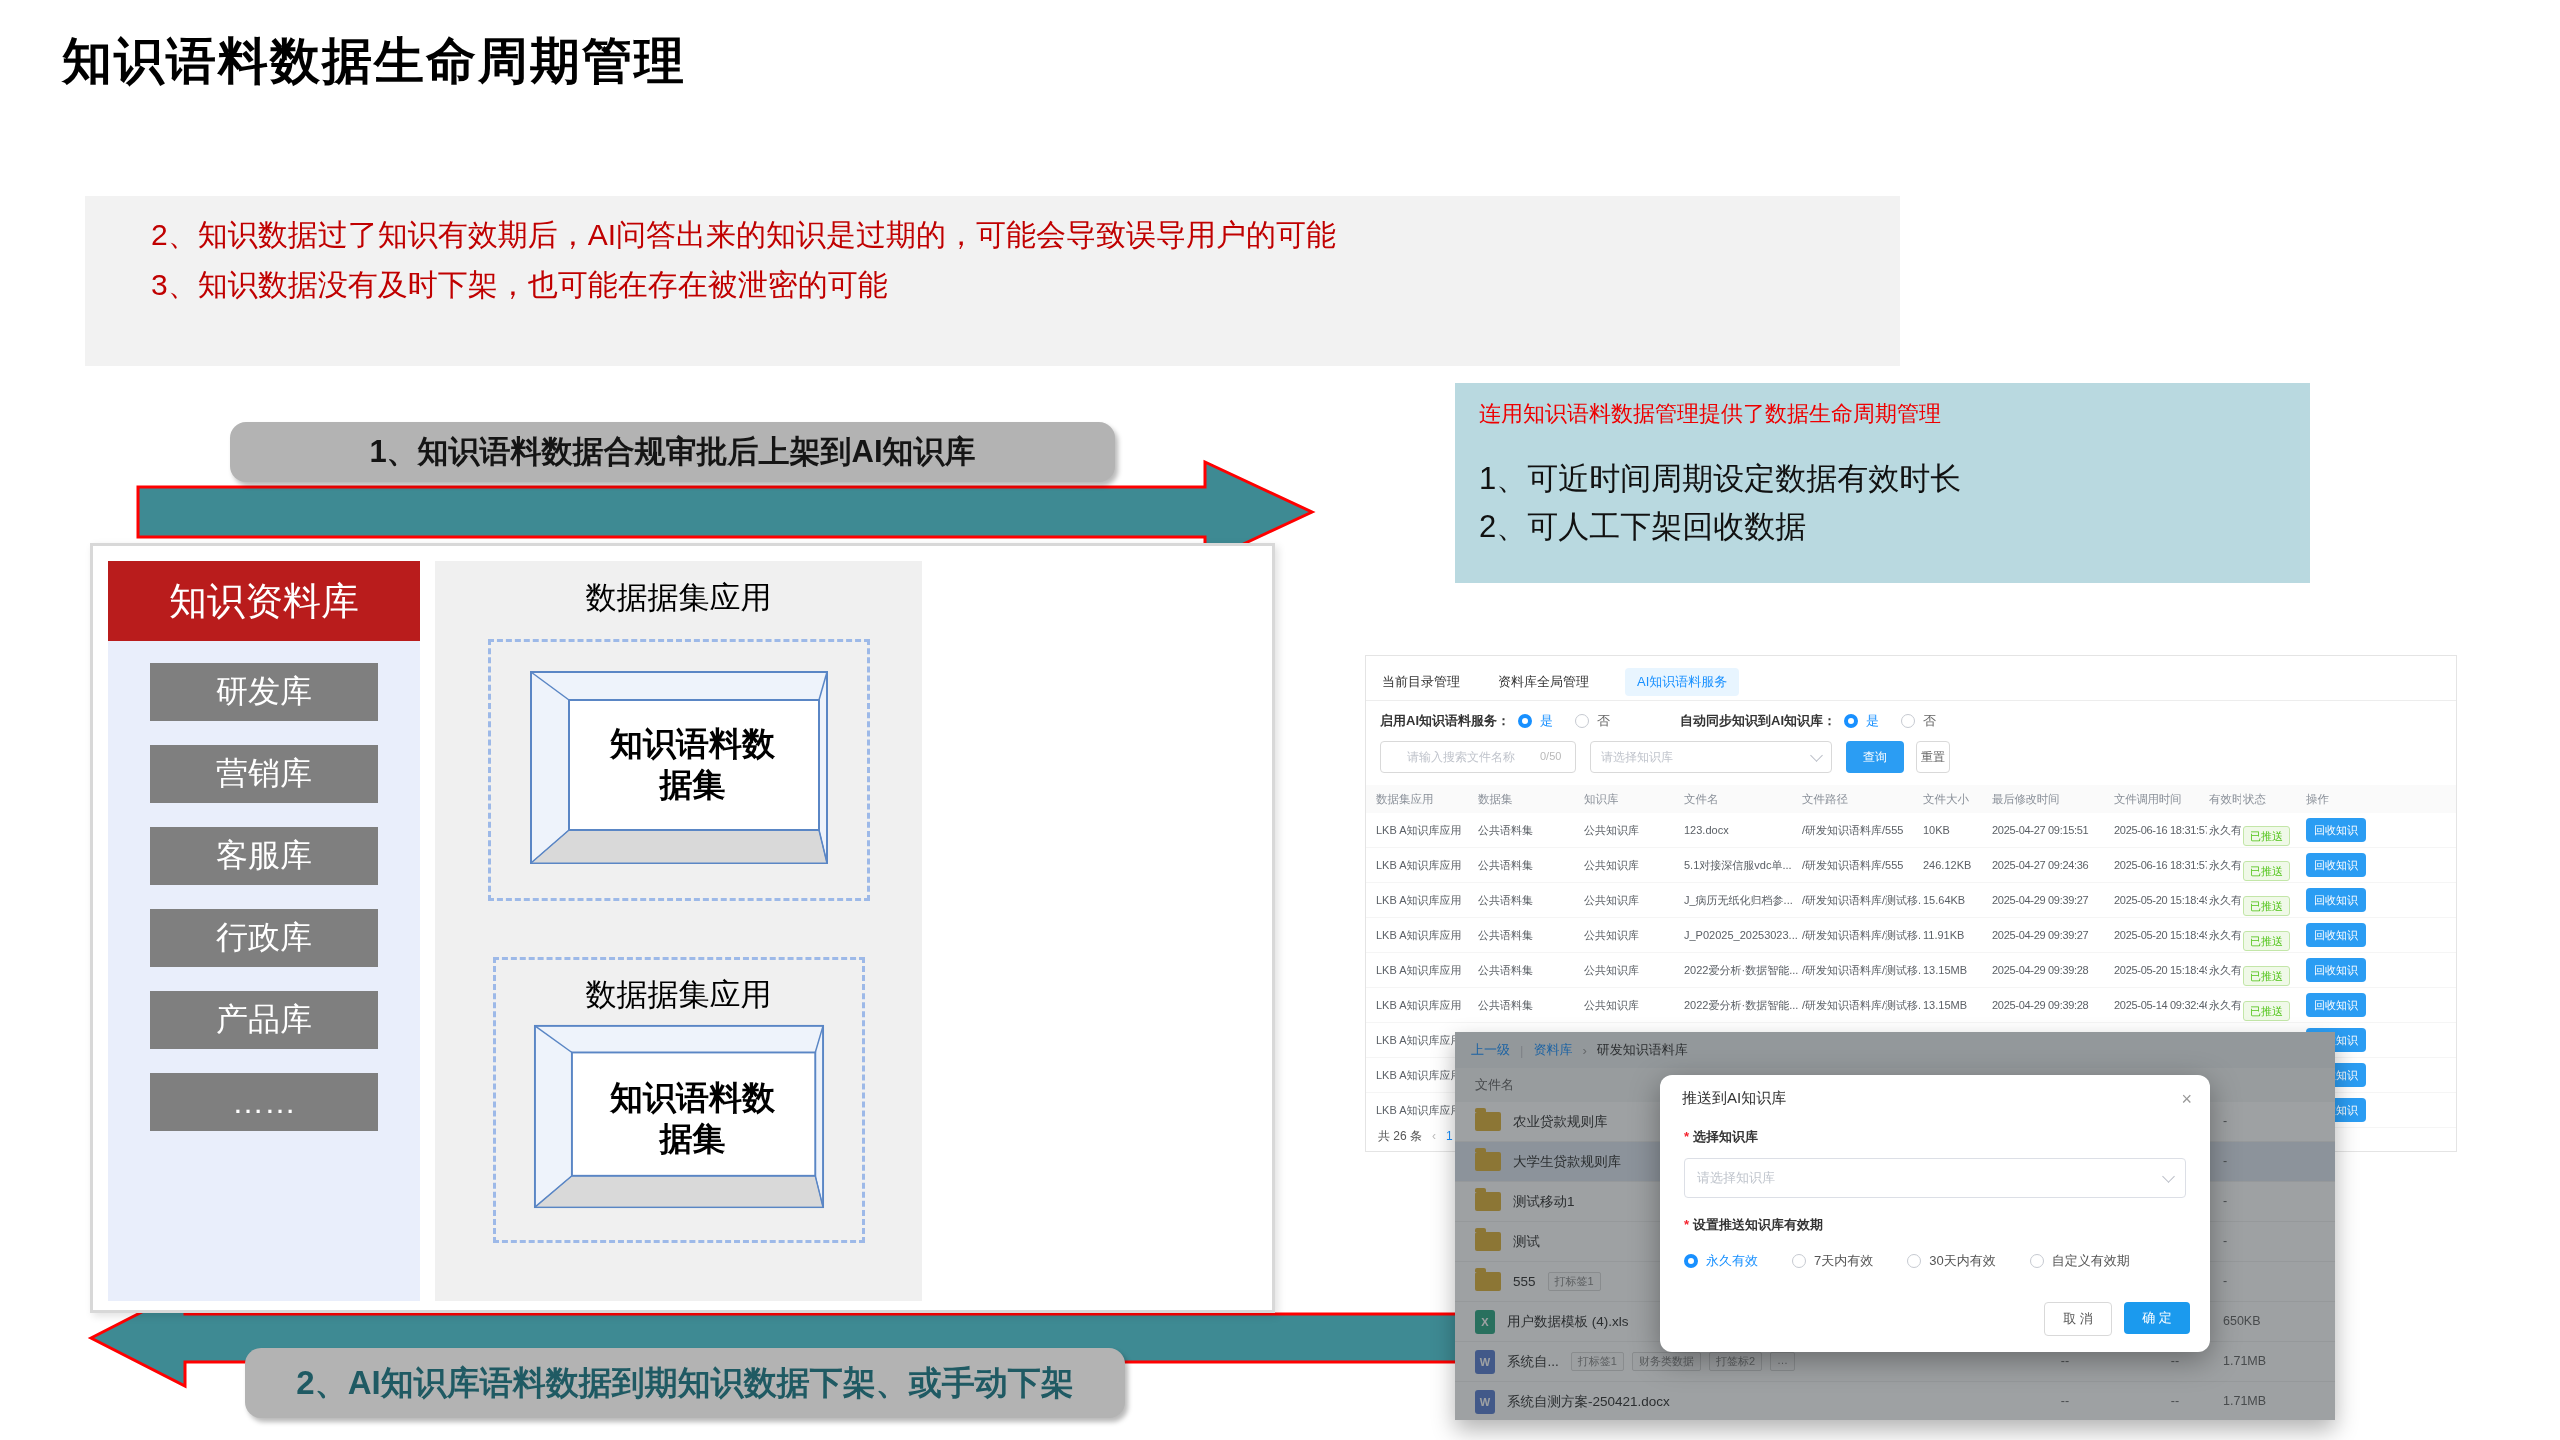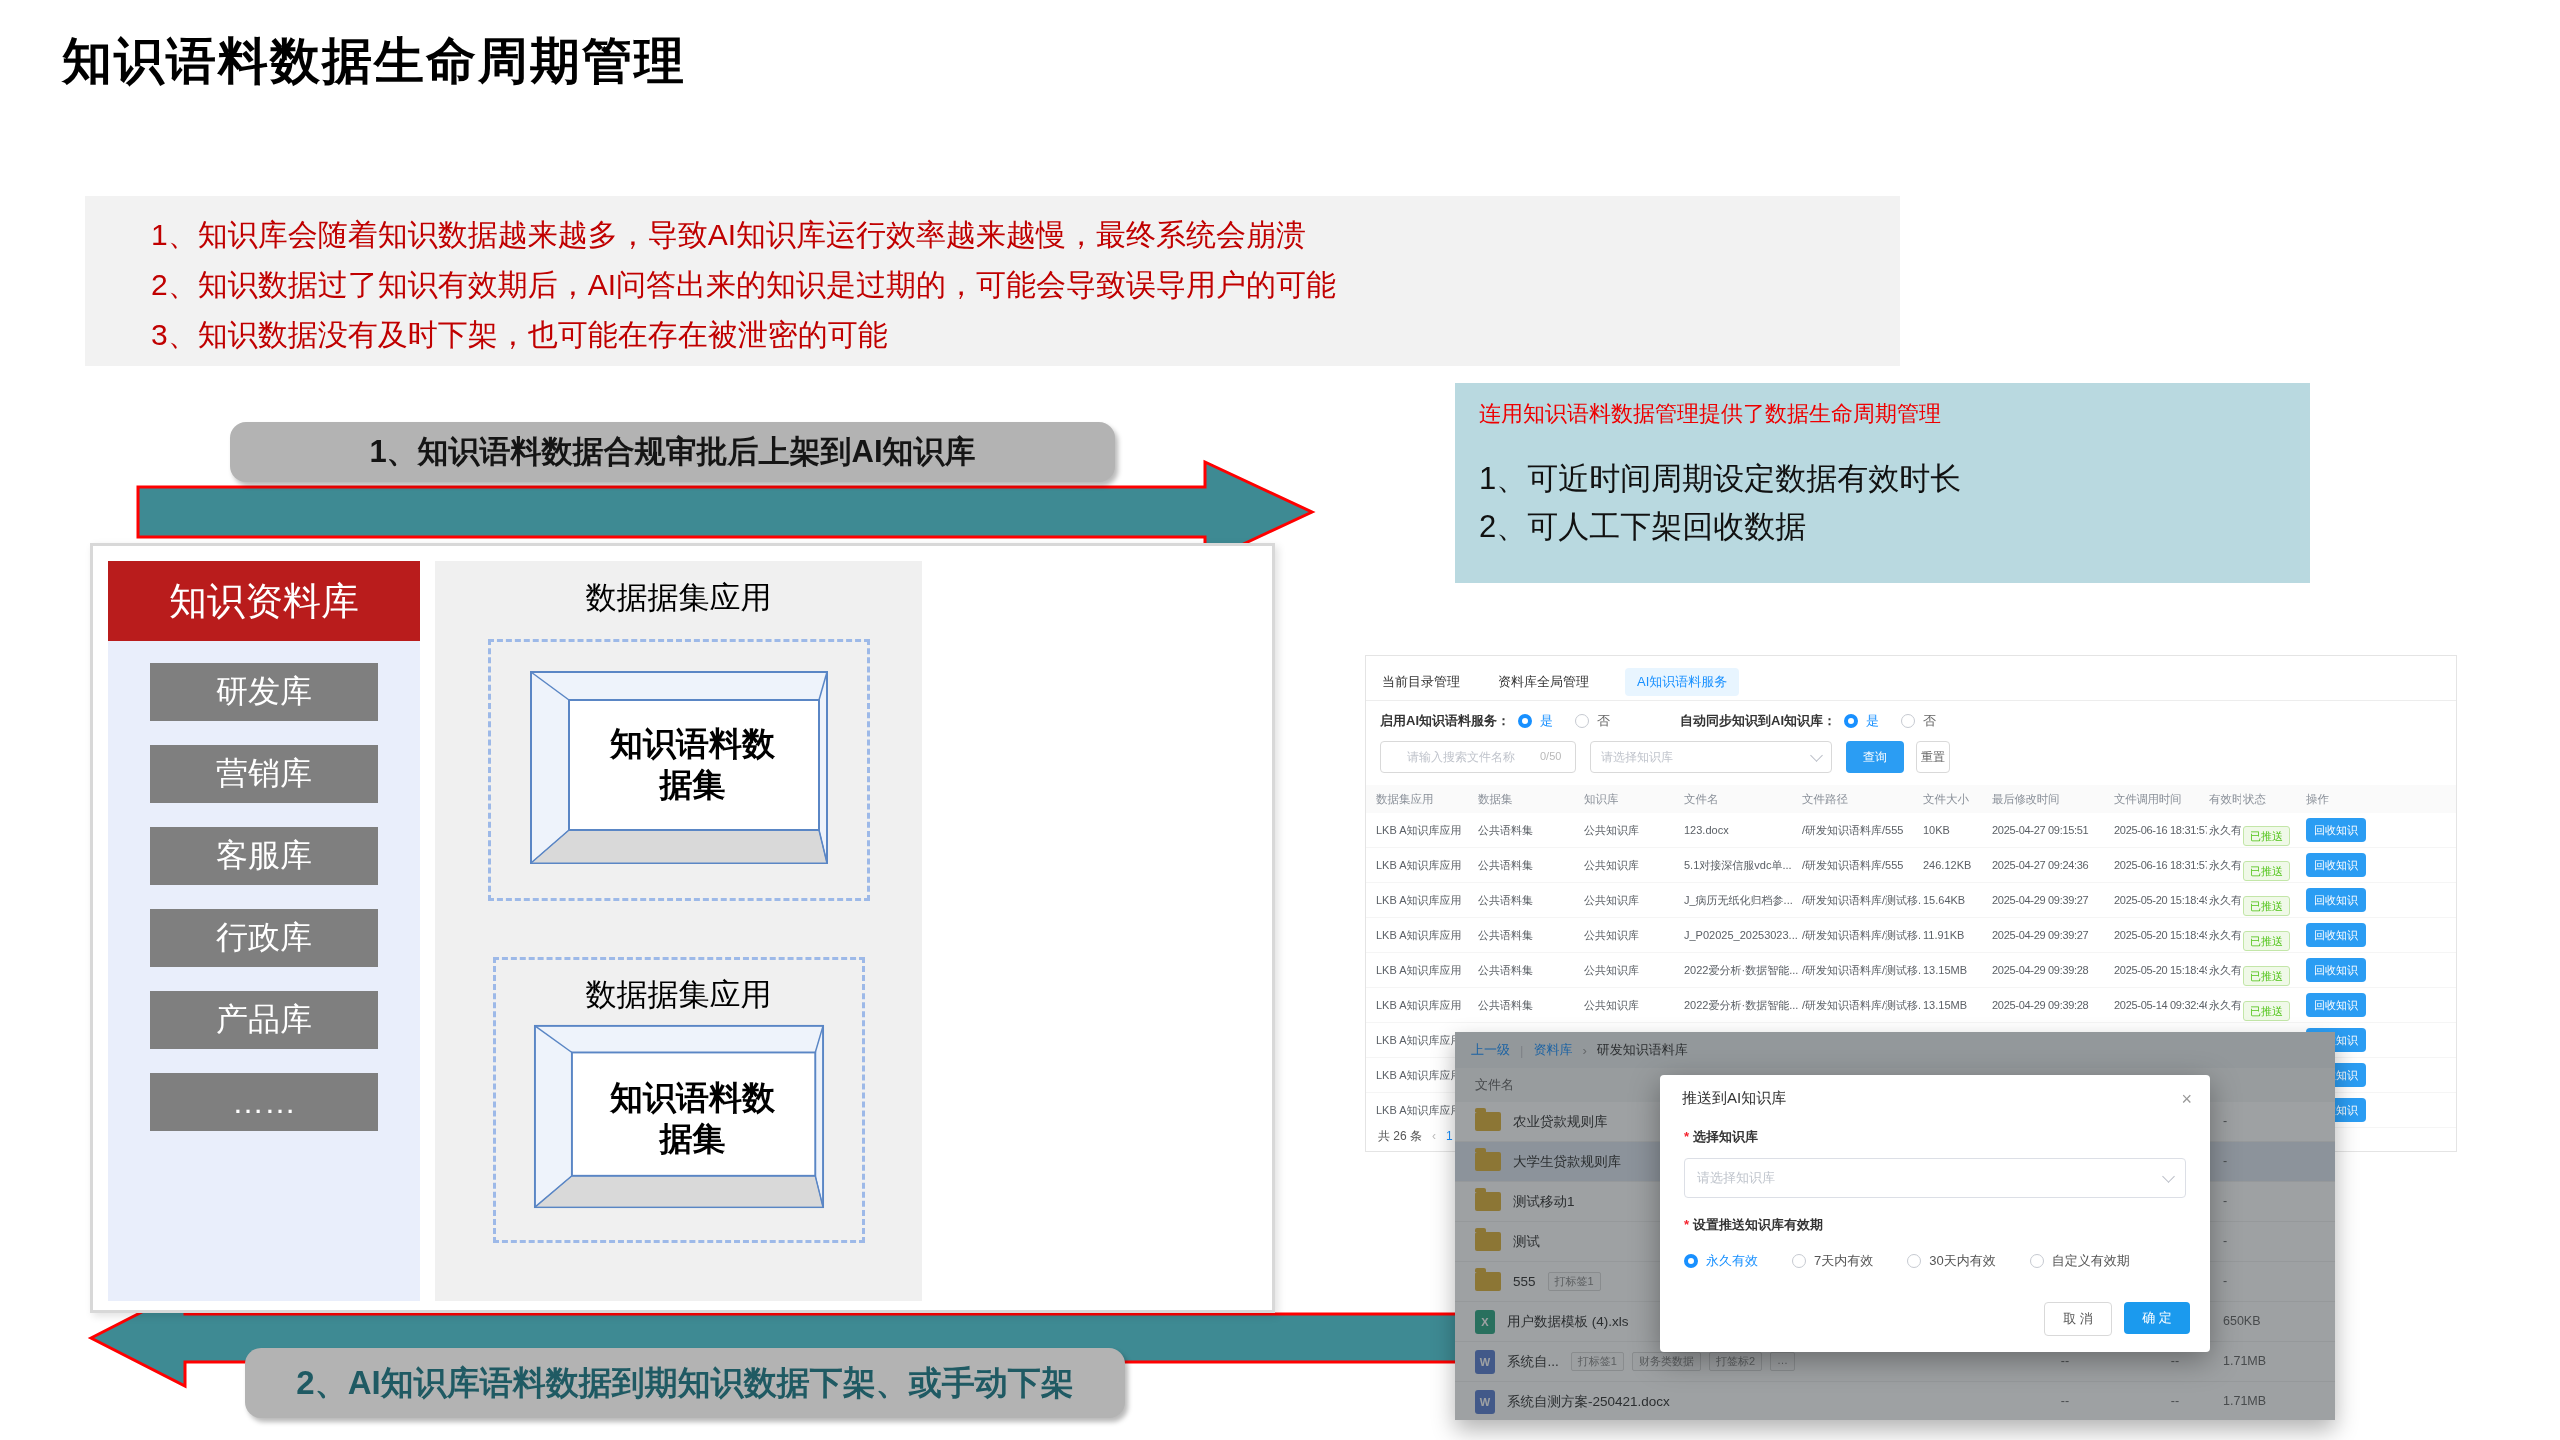--- a/index.html
+++ b/index.html
@@ -118,21 +118,21 @@
   .ficon.xls{background:#2fa884;width:20px;height:24px;border-radius:3px;}
   .ficon.doc{background:#5b7fd0;width:20px;height:24px;border-radius:3px;}
   .ftag{font-size:11px;color:#888;border:1px solid #d9d9d9;border-radius:2px;padding:1px 6px;white-space:nowrap;background:#fbfbfb;}
   .fv{position:absolute;top:0;line-height:39px;color:#666;font-size:12.5px;}
   .fv-push{left:575px;width:70px;text-align:center;}
   .fv-status{left:690px;width:60px;text-align:center;}
   .fv-size{left:768px;width:100px;}
   .dim{position:absolute;left:0;top:0;right:0;bottom:0;background:rgba(35,40,46,.44);z-index:5;}
 
   
-  .modal{position:absolute;left:205px;top:43px;width:550px;height:277px;background:#fff;border-radius:4px;
+  .modal{position:absolute;left:205px;top:43px;width:550px;height:277px;background:#fff;border-radius:12px;
          box-shadow:0 8px 30px rgba(0,0,0,.35);z-index:10;box-sizing:border-box;}
   .modal-head{display:flex;justify-content:space-between;align-items:center;padding:14px 18px 10px 22px;}
   .modal-title{font-size:15px;color:#333;}
   .modal-close{color:#999;font-size:18px;cursor:pointer;line-height:1;}
   .modal-body{padding:0 24px;}
   .req{color:#f5222d;margin-right:4px;}
   .m-label{font-size:13px;color:#333;font-weight:700;margin-top:10px;}
   .m-select{margin-top:12px;height:38px;border:1px solid #dcdfe6;border-radius:4px;display:flex;align-items:center;
             justify-content:space-between;padding:0 12px;color:#bfc4cc;font-size:13px;}
   .m-radios{display:flex;gap:34px;margin-top:18px;align-items:center;font-size:13px;}
@@ -146,21 +146,20 @@
 </style>
 </head>
 <body>
 
 <div class="slide">
 
   <div class="page-title">知识语料数据生命周期管理</div>
 
   <div class="problems">
 
-  <div class="problem-line">1、知识库会随着知识数据越来越多，导致AI知识库运行效率越来越慢，最终系统会崩溃</div>
       <div class="problem-line">2、知识数据过了知识有效期后，AI问答出来的知识是过期的，可能会导致误导用户的可能</div>
       <div class="problem-line">3、知识数据没有及时下架，也可能在存在被泄密的可能</div>
     </div>
 
   <svg class="arrow-svg arrow-top" width="1190" height="112" viewBox="0 0 1190 112">
     <polygon points="8,31 1075,31 1075,6 1182,56 1075,106 1075,81 8,81" fill="#3e8a93" stroke="#ff0000" stroke-width="3"></polygon>
   </svg>
   <div class="banner banner-top">
     <span>1、知识语料数据合规审批后上架到AI知识库</span>
   </div>

